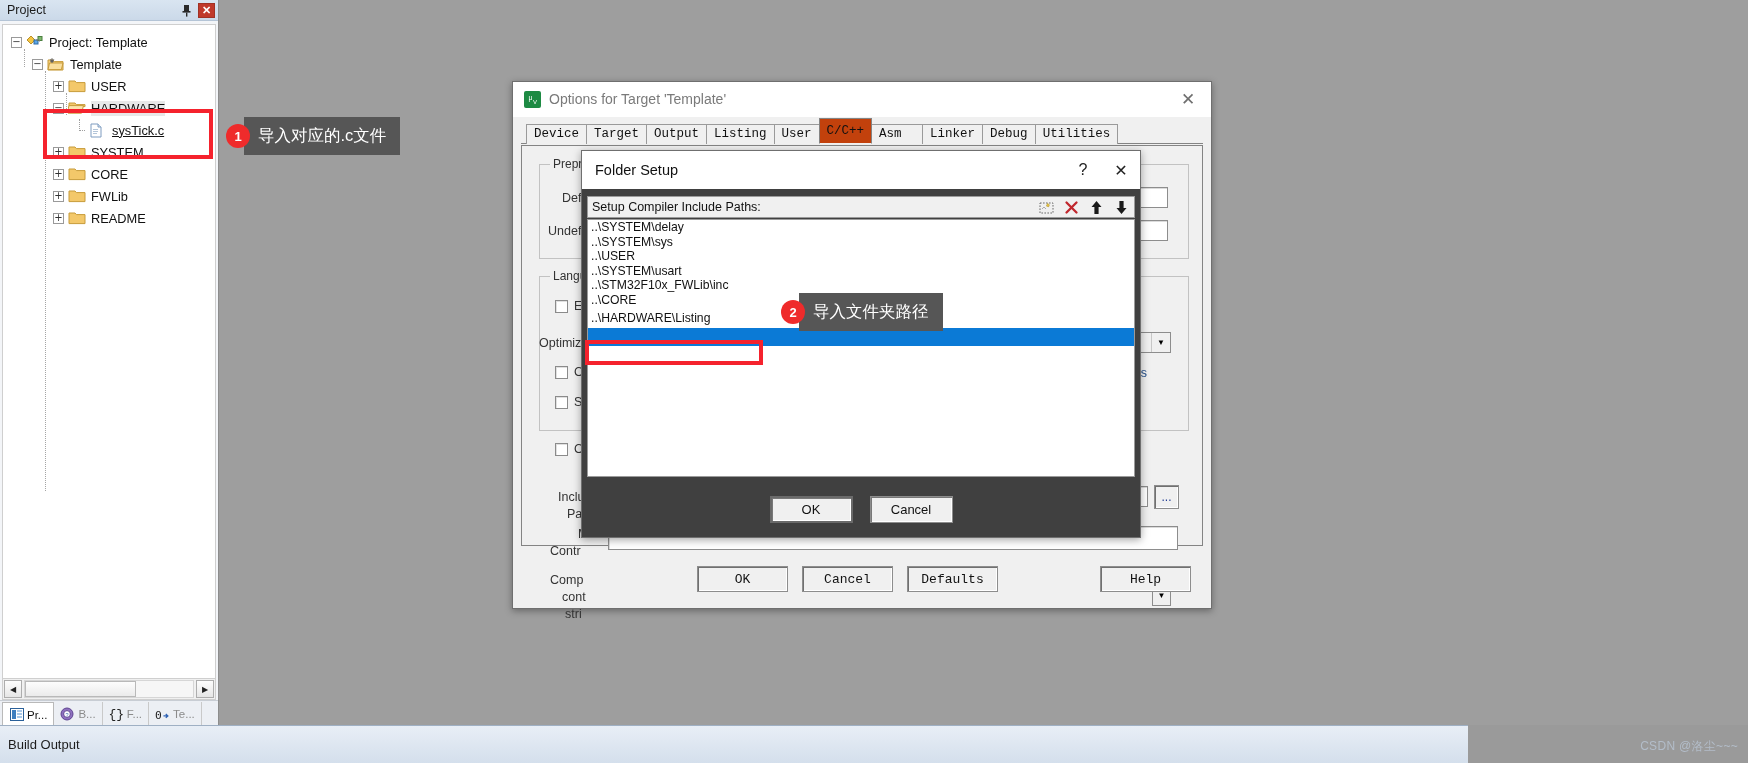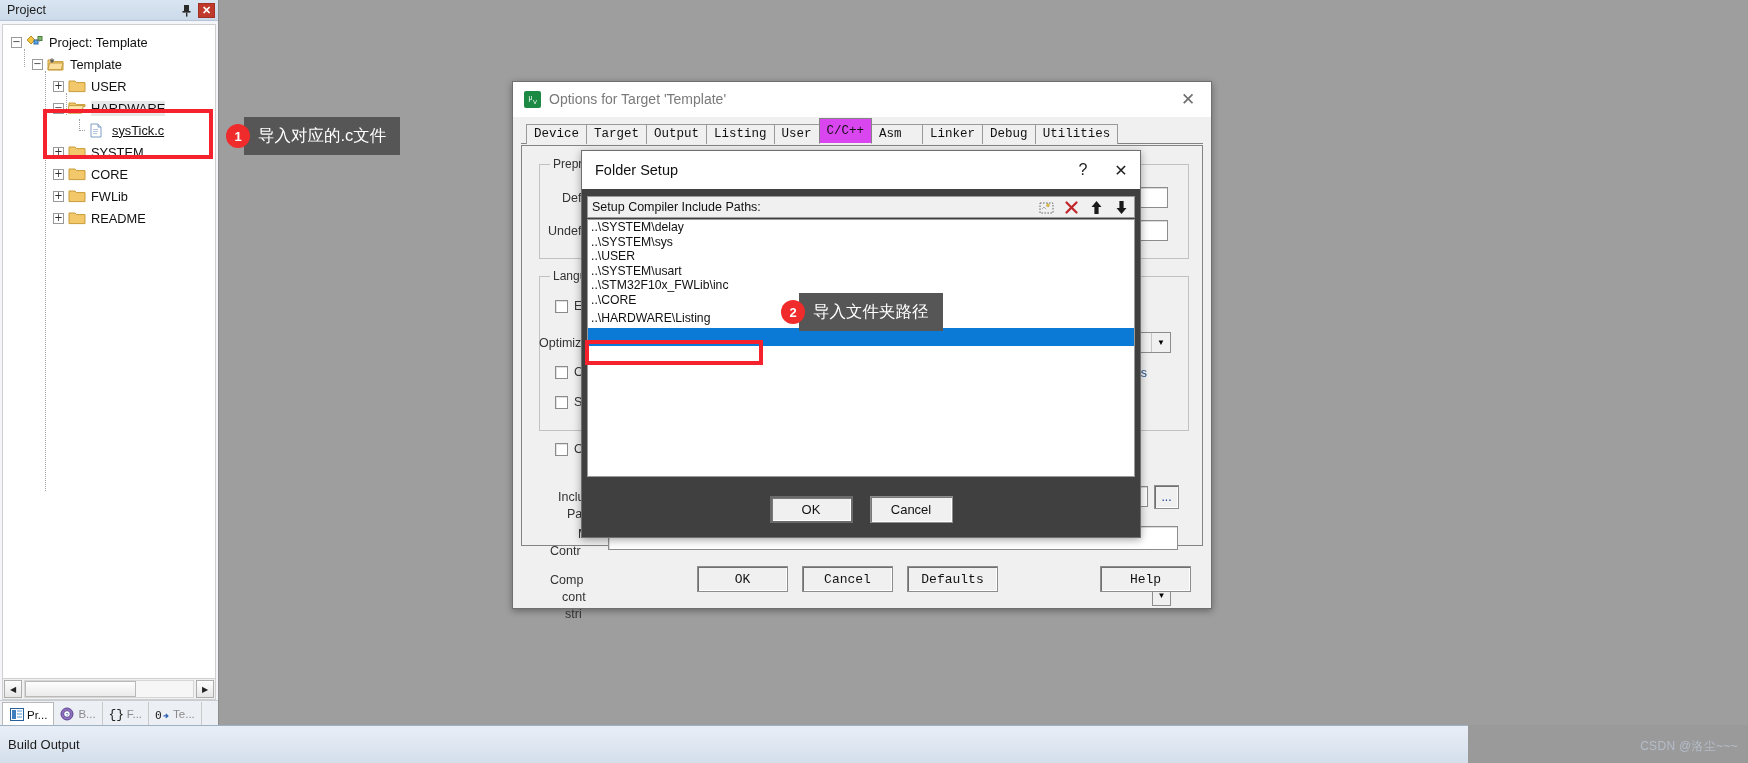--- a/index.html
+++ b/index.html
@@ -124,21 +124,21 @@
     content:""; position:absolute; left:8px; right:8px; bottom:0; border-bottom:1px solid #848484;
   }
   .otab {
     font-family:"Liberation Mono","DejaVu Sans Mono",monospace;
     font-size:12.5px; color:#111; padding:2px 7px 4px 7px;
     border:1px solid #9a9a9a; border-bottom:none; background:#f0f0f0;
     margin-right:-1px; cursor:pointer; height:20px; line-height:14px;
     position:relative; z-index:1;
   }
   .otab.active {
-    height:26px; line-height:15px; padding-top:5px; background:#d946ef;
+    height:26px; line-height:15px; padding-top:5px; background:#c2410c;
     border:1px solid #848484; border-bottom:1px solid #f0f0f0; z-index:3;
     font-weight:normal;
   }
   #options-body {
     position:absolute; left:8px; top:63px; right:8px; bottom:62px;
     background:#f0f0f0; border:1px solid #848484;
   }
   #options-buttons {
     position:absolute; left:0; right:0; bottom:0; height:58px;
     display:flex; align-items:center; padding:0 20px;

